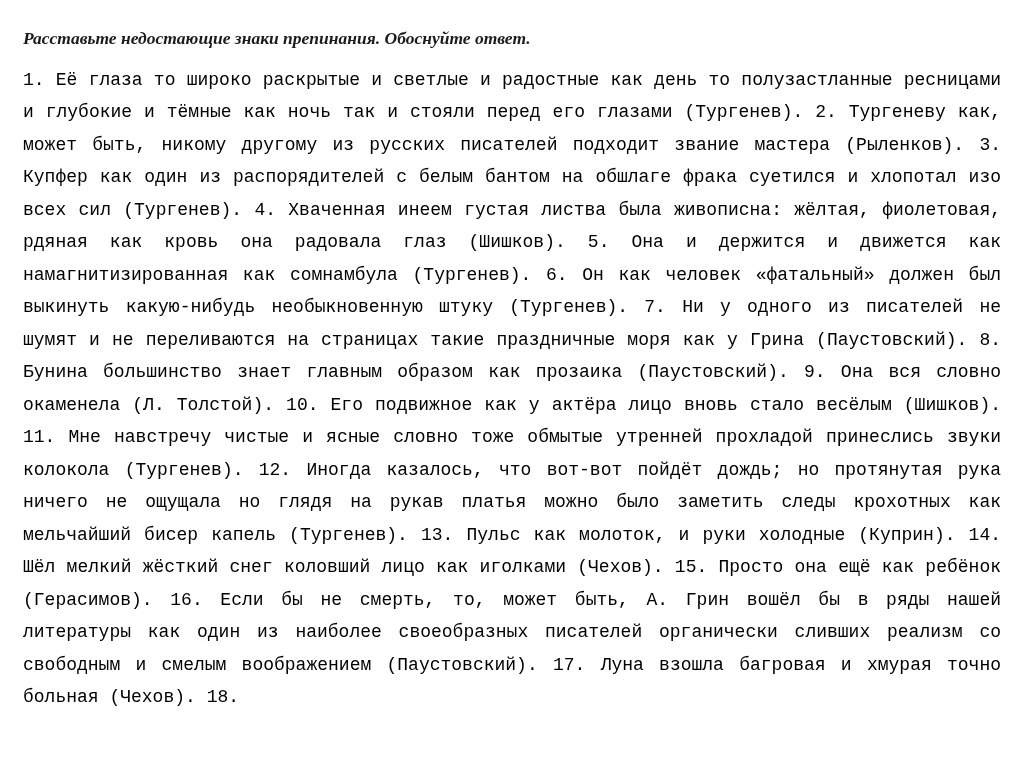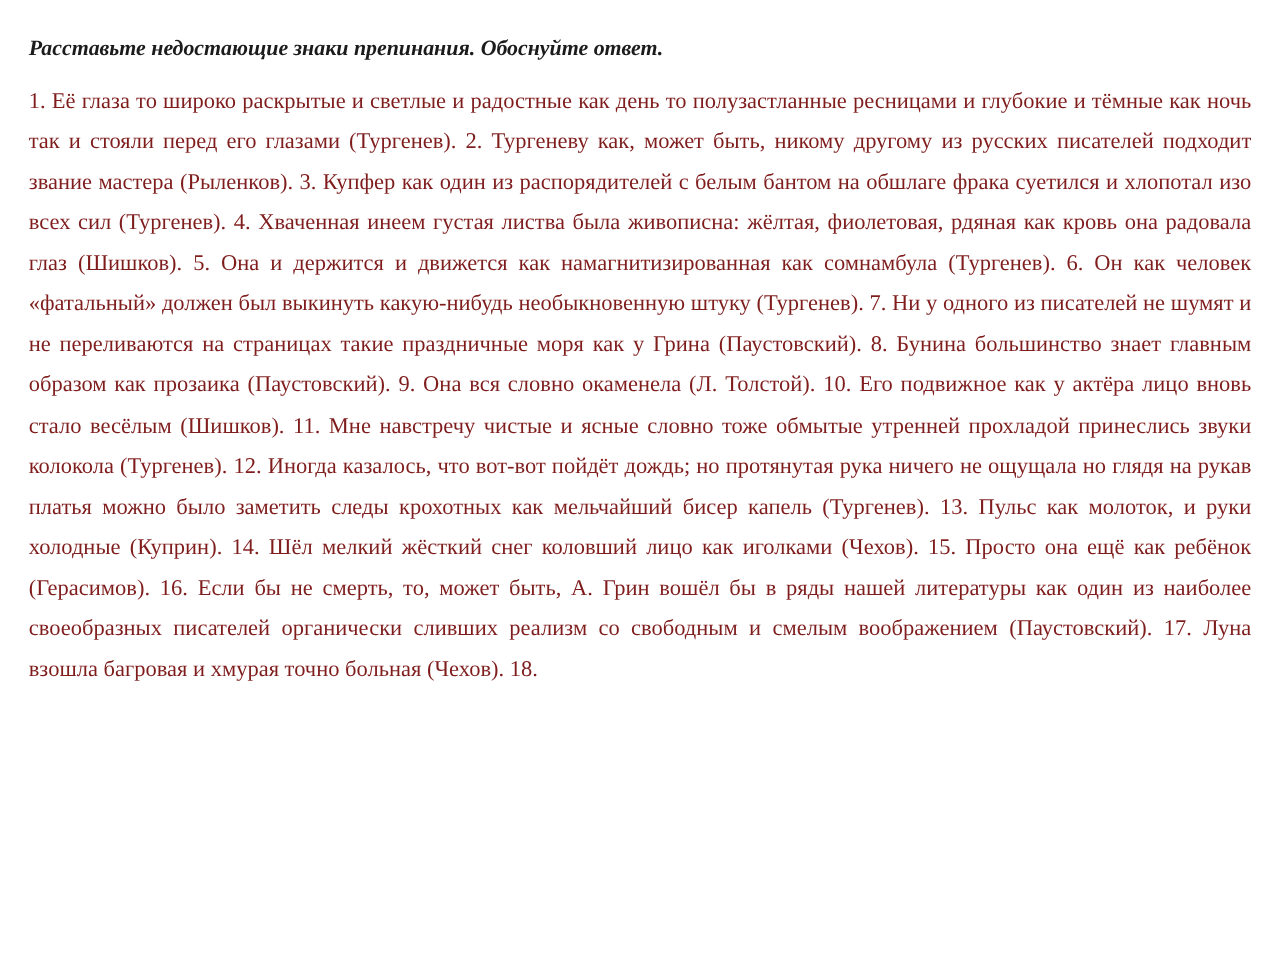--- a/index.html
+++ b/index.html
@@ -22,25 +22,25 @@
   .heading {
     font-family: "Liberation Serif", "DejaVu Serif", serif;
     font-style: italic;
     font-weight: bold;
     font-size: 17.5px;
     line-height: 1.25;
     color: #1b1b1b;
     margin: 0 0 14px 0;
   }
   .body-text {
-    font-family: Liberation Serif, serif;
+    font-family: Liberation Mono, monospace;
     font-size: 18px;
     line-height: 32.5px;
     text-align: justify;
-    color: #7f1d1d;
+    color: #000000;
     margin: 0;
   }
 </style>
 </head>
 <body>
 
 <div class="page">
   <h1 class="heading">Расставьте недостающие знаки препинания. Обоснуйте ответ.</h1>
   <p class="body-text">1. Её глаза то широко раскрытые и светлые и радостные как день то полузастланные ресницами и глубокие и тёмные как ночь так и стояли перед его глазами (Тургенев). 2. Тургеневу как, может быть, никому другому из русских писателей подходит звание мастера (Рыленков). 3. Купфер как один из распорядителей с белым бантом на обшлаге фрака суетился и хлопотал изо всех сил (Тургенев). 4. Хваченная инеем густая листва была живописна: жёлтая, фиолетовая, рдяная как кровь она радовала глаз (Шишков). 5. Она и держится и движется как намагнитизированная как сомнамбула (Тургенев). 6. Он как человек «фатальный» должен был выкинуть какую-нибудь необыкновенную штуку (Тургенев). 7. Ни у одного из писателей не шумят и не переливаются на страницах такие праздничные моря как у Грина (Паустовский). 8. Бунина большинство знает главным образом как прозаика (Паустовский). 9. Она вся словно окаменела (Л. Толстой). 10. Его подвижное как у актёра лицо вновь стало весёлым (Шишков). 11. Мне навстречу чистые и ясные словно тоже обмытые утренней прохладой принеслись звуки колокола (Тургенев). 12. Иногда казалось, что вот-вот пойдёт дождь; но протянутая рука ничего не ощущала но глядя на рукав платья можно было заметить следы крохотных как мельчайший бисер капель (Тургенев). 13. Пульс как молоток, и руки холодные (Куприн). 14. Шёл мелкий жёсткий снег коловший лицо как иголками (Чехов). 15. Просто она ещё как ребёнок (Герасимов). 16. Если бы не смерть, то, может быть, А. Грин вошёл бы в ряды нашей литературы как один из наиболее своеобразных писателей органически сливших реализм со свободным и смелым воображением (Паустовский). 17. Луна взошла багровая и хмурая точно больная (Чехов). 18.</p>
 </div>

